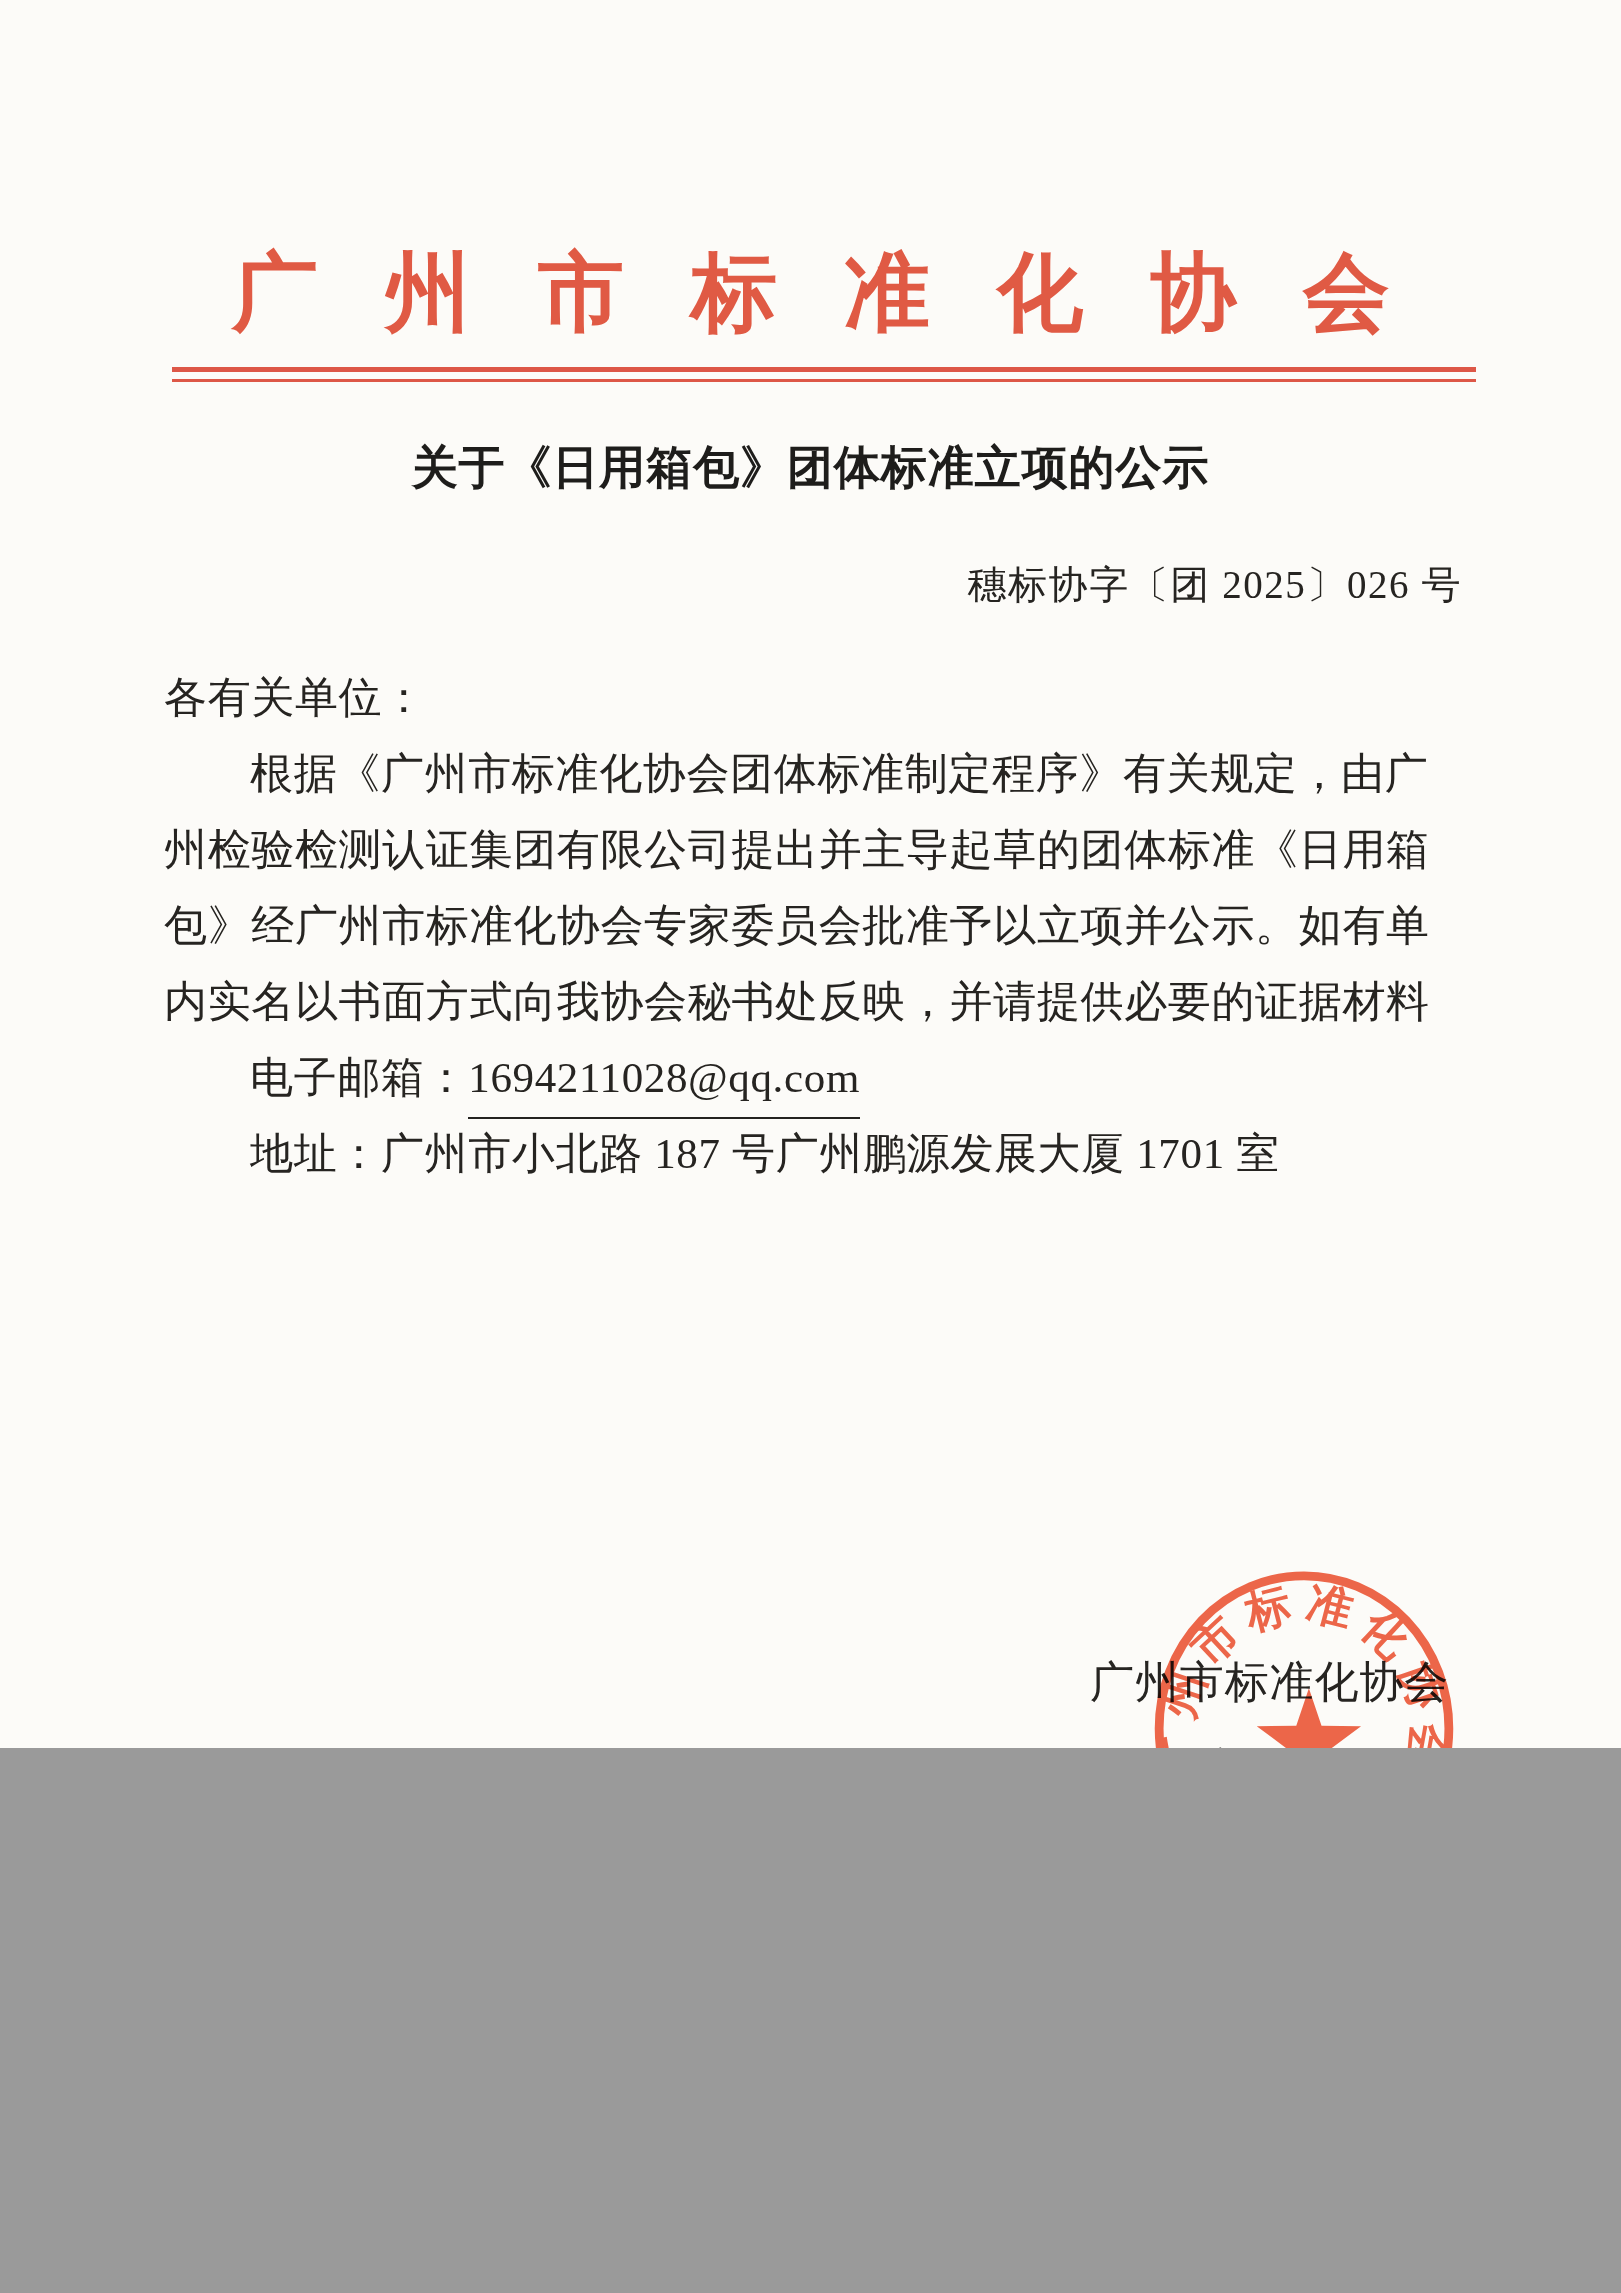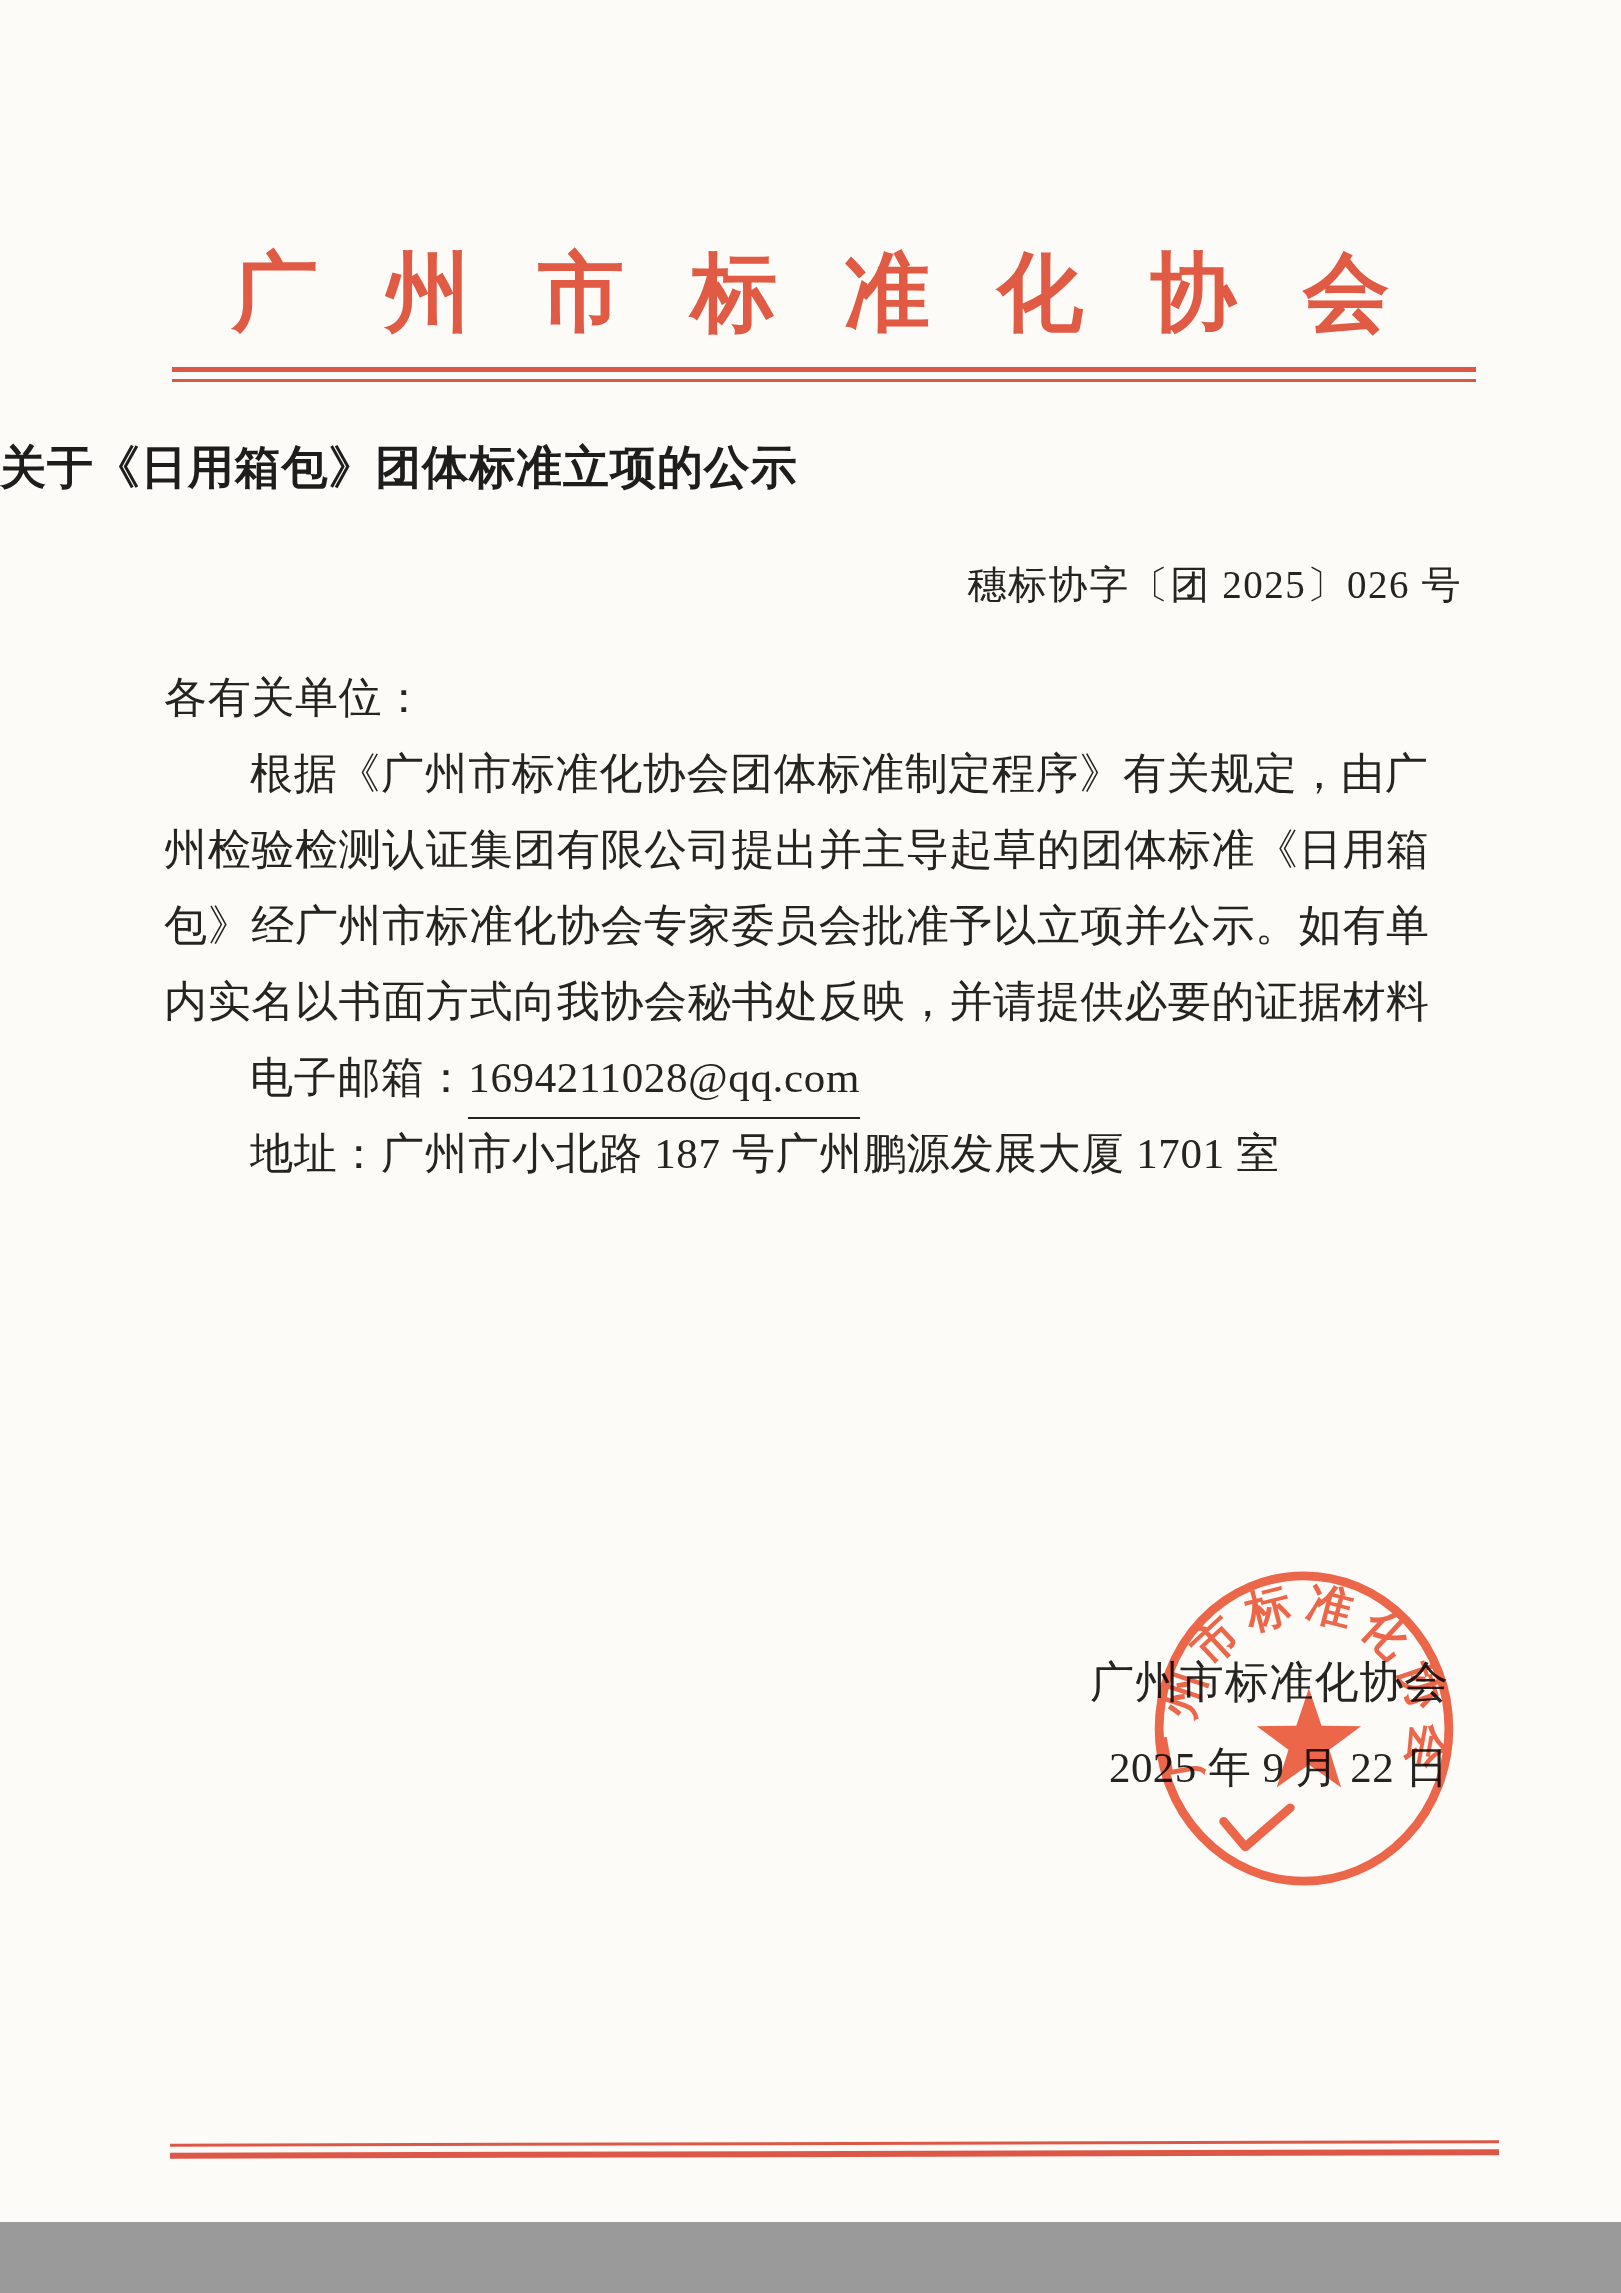--- a/index.html
+++ b/index.html
@@ -1,18 +1,18 @@
 <!DOCTYPE html>
 <html style="--header-red: #e05a44; --rule-red: #dd5747; --stamp-red: #ee5b3b; --ink: #262421;"><head>
 <meta charset="utf-8">
 <style>
   html,body{margin:0;padding:0;background:#9a9a9a;}
   .page{
     position:relative;
-    width:1621px;height:2222px;
+    width:1621px;height:1748px;
     margin:0 auto;
     background:#fcfbf8;
     overflow:hidden;
     font-family:"Liberation Serif","DejaVu Serif",serif;
     color:var(--ink,#262421);
   }
   
   .org-header{
     position:absolute;top:235px;left:0;width:100%;
     text-align:center;
@@ -22,20 +22,21 @@
     white-space:nowrap;
   }
   .rule{position:absolute;left:172px;width:1304px;background:var(--rule-red,#dd5747);}
   .rule.top-thick{top:367px;height:4.9px;}
   .rule.top-thin{top:379px;height:2.9px;}
   .rule.bottom-thin{top:2142px;left:170px;width:1329px;height:2.9px;transform:rotate(-.15deg);}
   .rule.bottom-thick{top:2151px;left:170px;width:1329px;height:5.9px;transform:rotate(-.15deg);}
   
   .doc-title{
     position:absolute;top:437px;left:0;width:100%;
+    text-align:center;
     font-family:"Liberation Sans","DejaVu Sans",sans-serif;
     font-weight:700;font-size:46px;letter-spacing:.02em;
     color:#1e1d1b;white-space:nowrap;
   }
   .doc-number{
     position:absolute;top:558px;right:159px;
     font-size:39px;letter-spacing:.04em;white-space:nowrap;
   }
   
   .body-block{

